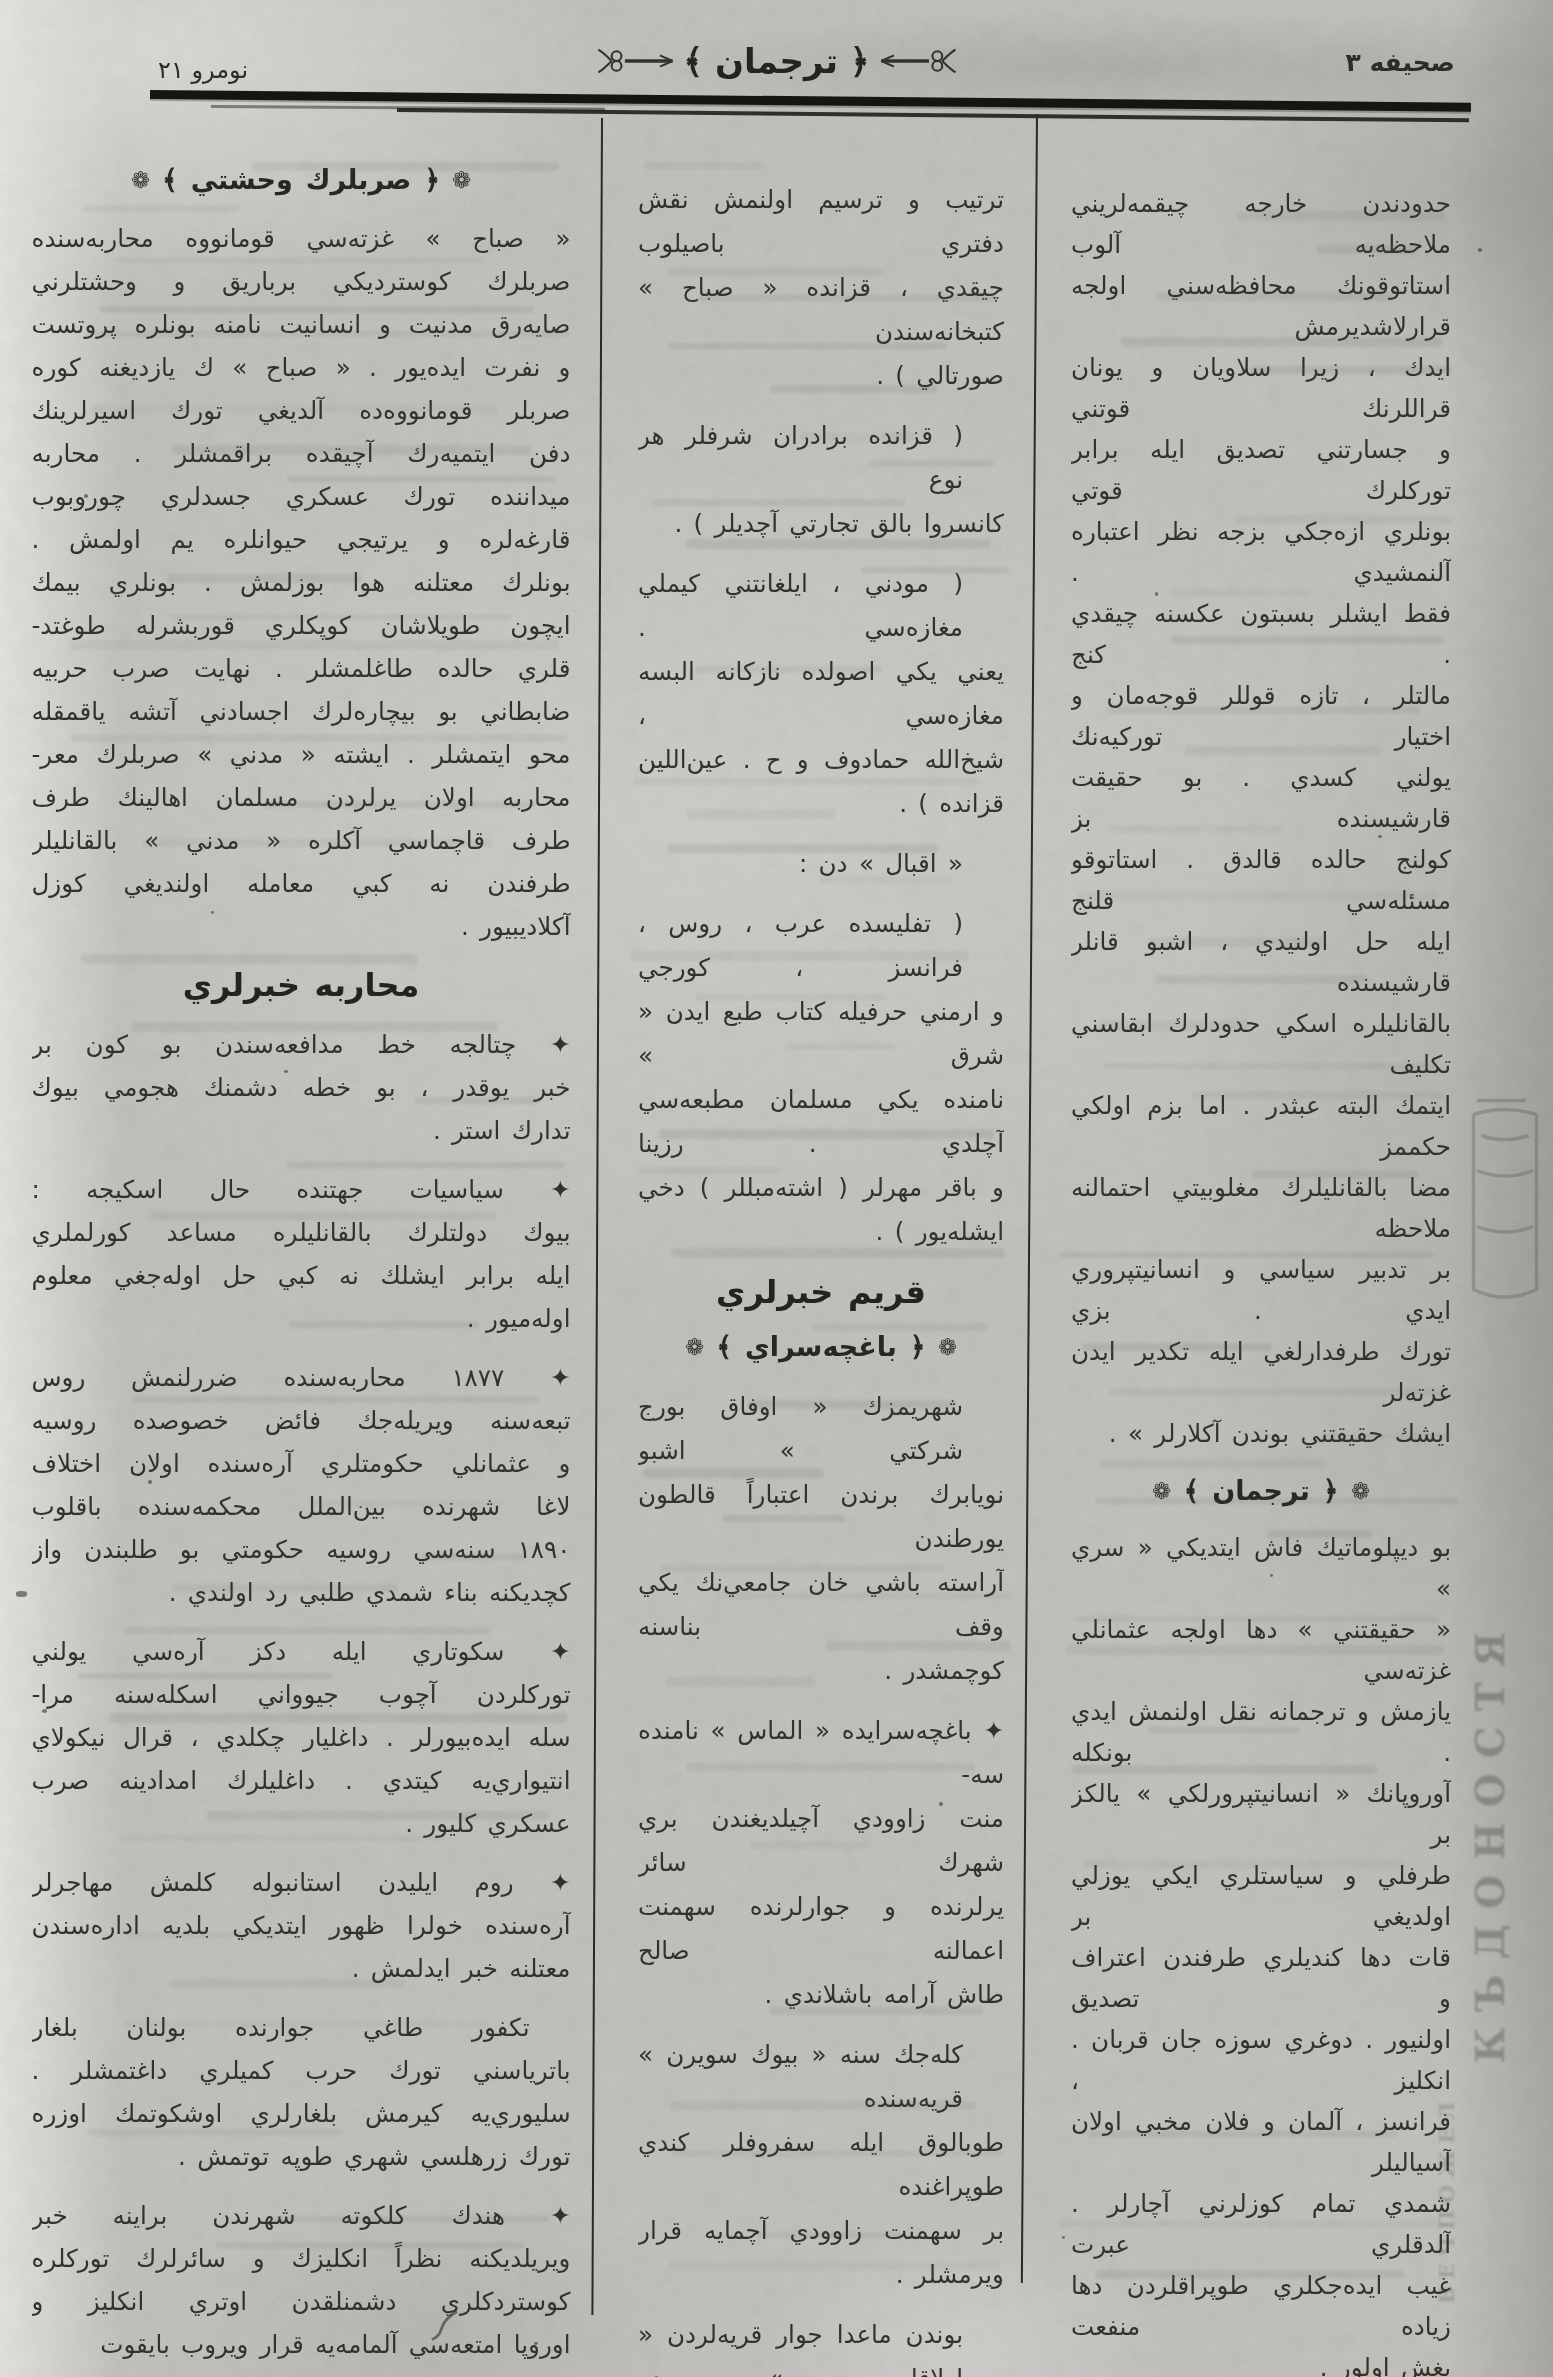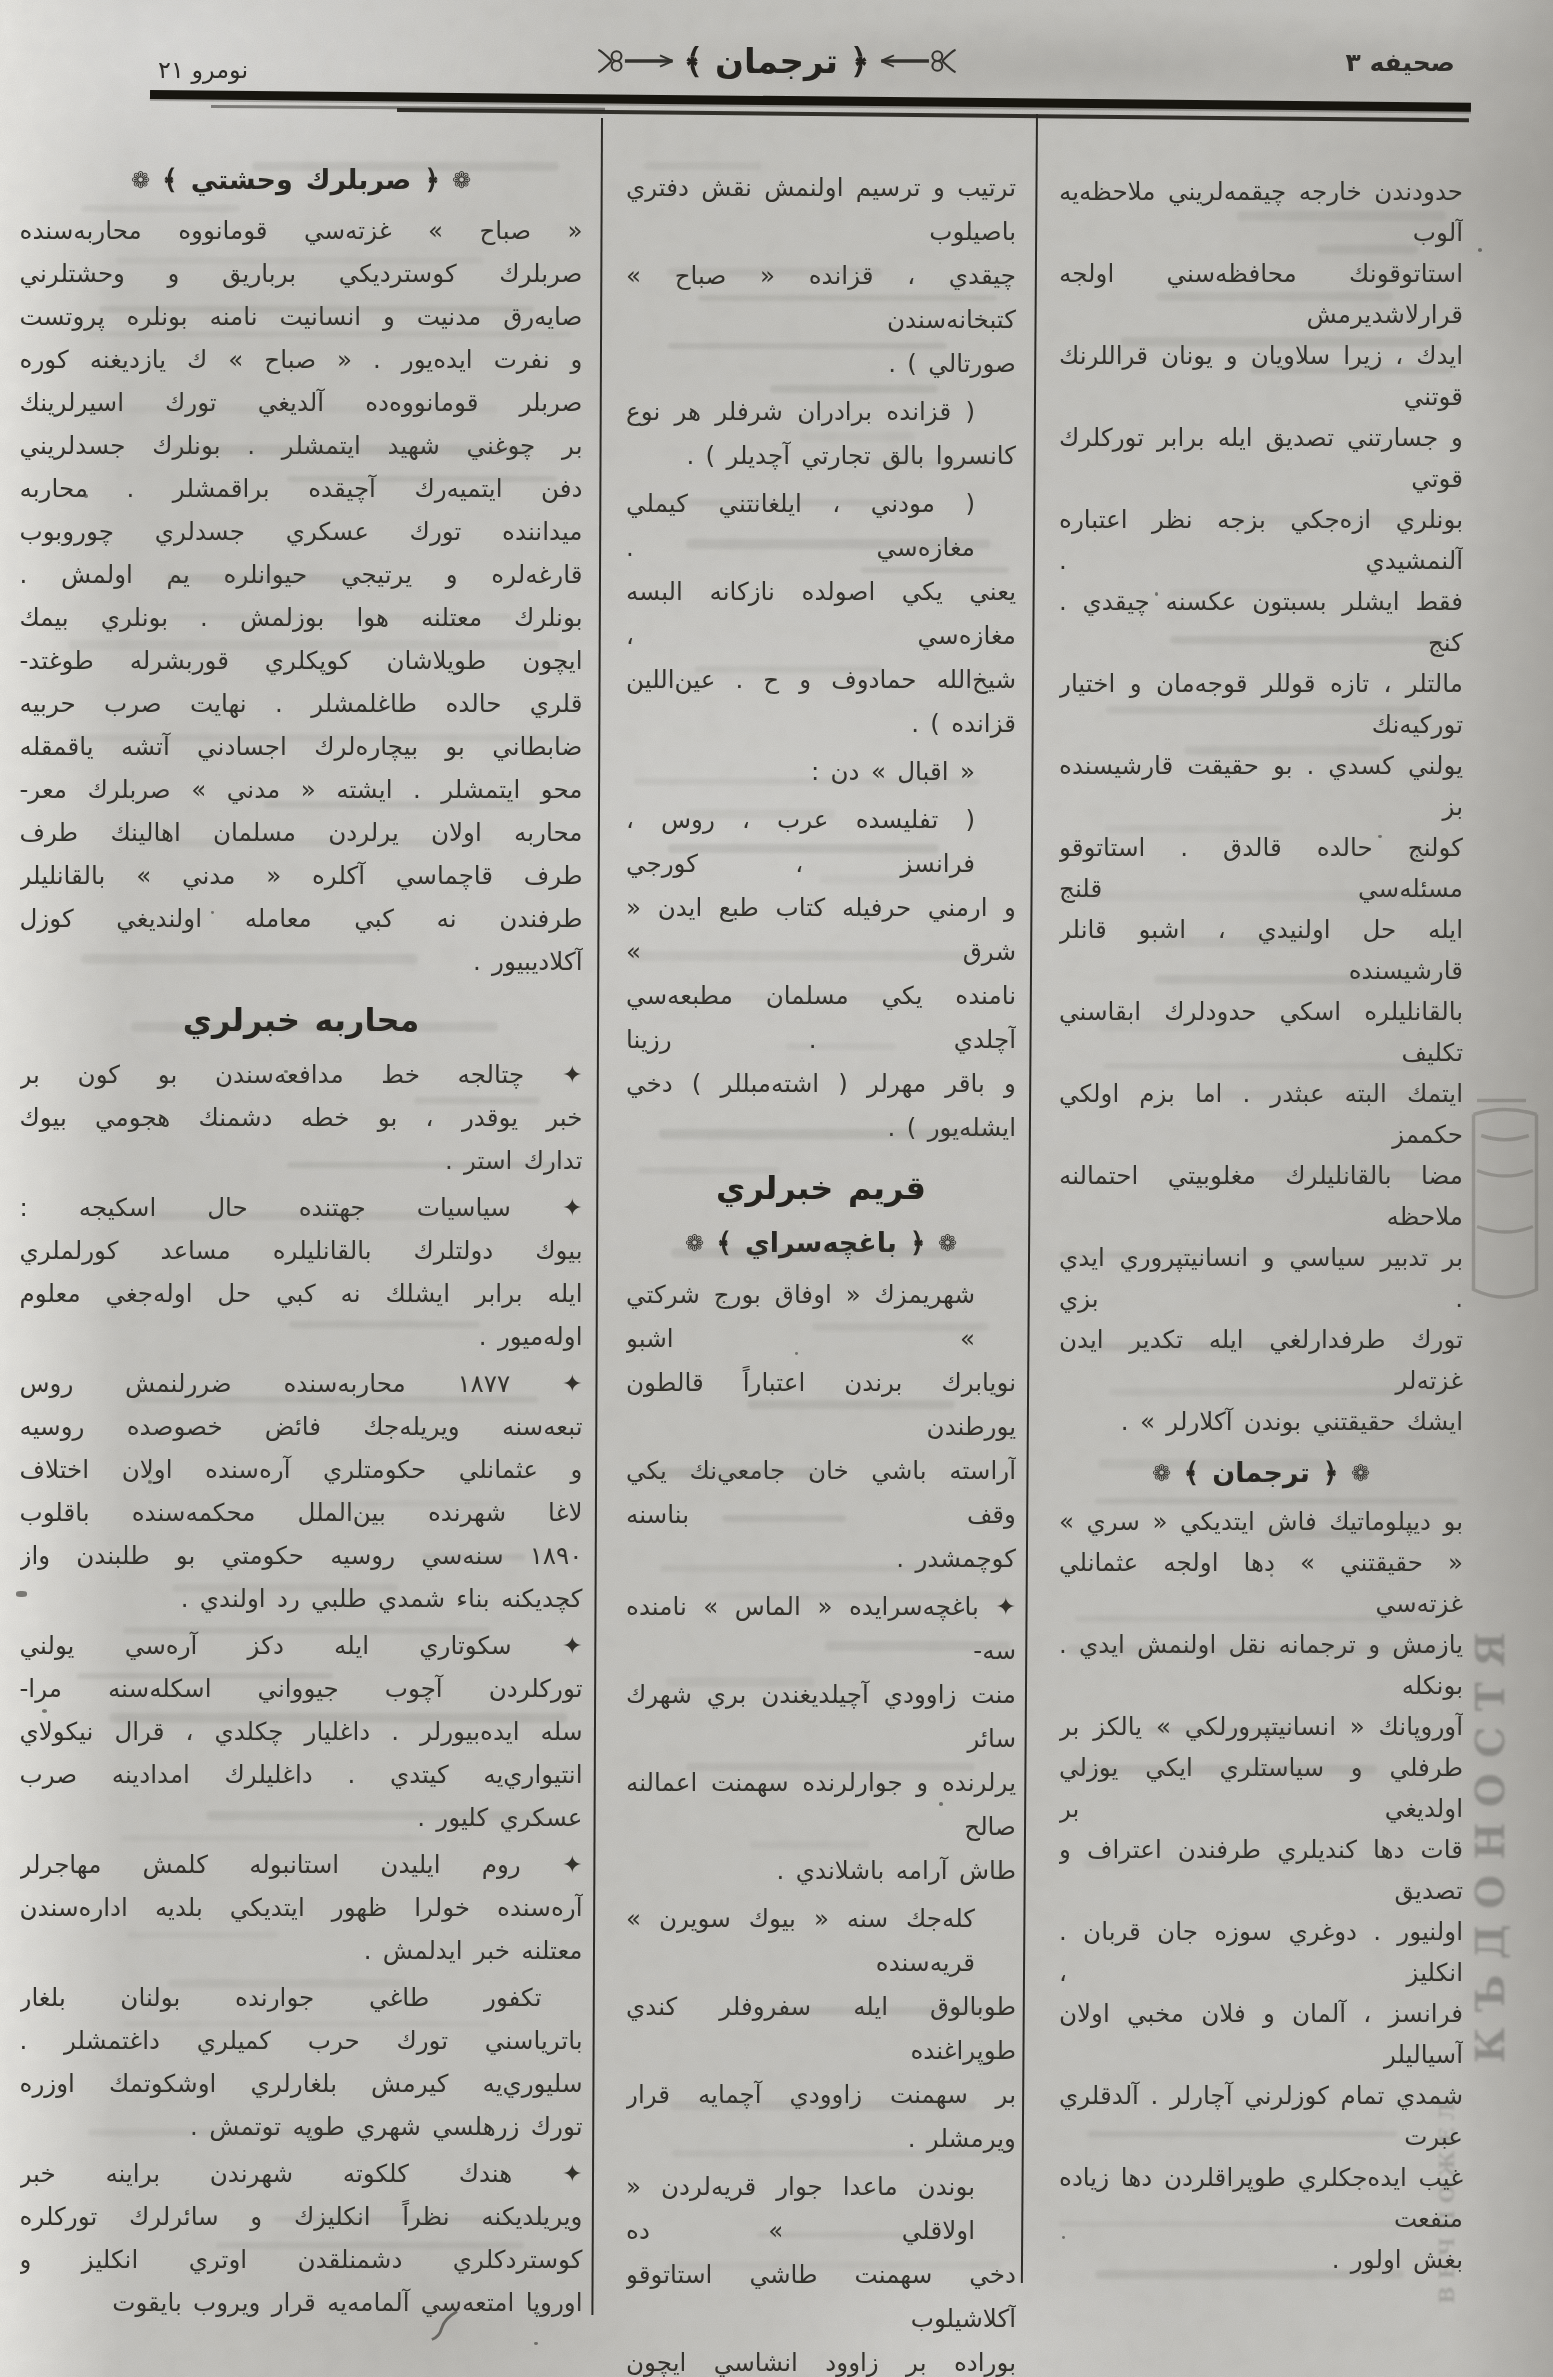--- a/index.html
+++ b/index.html
@@ -45,21 +45,21 @@
 
   
   .col{position:absolute;direction:rtl;color:#35332d;font-size:24.6px;
        text-align:justify;filter:blur(0.2px);word-spacing:3.5px;}
   #col-left  {left:15.5px;  width:571px;top:148px;line-height:43px;}
   #col-middle{left:622px; width:398px;top:162px;line-height:44px;}
   #col-right {left:1055px;width:412px;top:167px;line-height:41px;}
   .line{text-align:justify;text-align-last:justify;white-space:normal;overflow:hidden;}
   .line.last{text-align-last:right;}
   .line.ind{padding-right:41px;}
-  .pblk{margin:4px;}
+  .pblk{margin:16px;}
   .h{font-weight:bold;font-size:32px;text-align:center;text-align-last:center;
      color:#26241f;margin:15.5px 0 11.3px;filter:blur(0.3px);letter-spacing:0;}
   .orn{display:flex;align-items:center;justify-content:center;gap:14px;
        font-weight:bold;font-size:27px;color:#2a2823;margin:9.8px 0 8.4px;filter:blur(0.3px);}
   .orn .star{font-size:18.3px;transform:scale(1.25);opacity:.9;}
 
   
   #ghost{position:absolute;inset:0;pointer-events:none;}
   .streak{position:absolute;background:#5a5b54;border-radius:4.2px;filter:blur(1.4px);}
   .ghostv{position:absolute;writing-mode:vertical-rl;transform:rotate(180deg);
@@ -111,21 +111,20 @@
       <span class="star">❁</span>
       <span>﴿ صربلرك وحشتي ﴾</span>
       <span class="star">❁</span>
     </div>
     <div class="pblk">
       <div class="line">« صباح » غزته‌سي قومانووه محاربه‌سنده</div>
       <div class="line">صربلرك كوسترديكي برباريق و وحشتلرني</div>
       <div class="line">صايه‌رق مدنيت و انسانيت نامنه بونلره پروتست</div>
       <div class="line">و نفرت ايده‌يور . « صباح » ك يازديغنه كوره</div>
       <div class="line">صربلر قومانووه‌ده آلديغي تورك اسيرلرينك</div>
-      <div class="line">بر چوغني شهيد ايتمشلر . بونلرك جسدلريني</div>
       <div class="line">دفن ايتميه‌رك آچيقده براقمشلر . محاربه</div>
       <div class="line">ميداننده تورك عسكري جسدلري چوروبوب</div>
       <div class="line">قارغه‌لره و يرتيجي حيوانلره يم اولمش .</div>
       <div class="line">بونلرك معتلنه هوا بوزلمش . بونلري بيمك</div>
       <div class="line">ايچون طويلاشان كوپكلري قوربشرله طوغتد-</div>
       <div class="line">قلري حالده طاغلمشلر . نهايت صرب حربيه</div>
       <div class="line">ضابطاني بو بيچاره‌لرك اجسادني آتشه ياقمقله</div>
       <div class="line">محو ايتمشلر . ايشته « مدني » صربلرك معر-</div>
       <div class="line">محاربه اولان يرلردن مسلمان اهالينك طرف</div>
       <div class="line">طرف قاچماسي آكلره « مدني » بالقانليلر</div>

